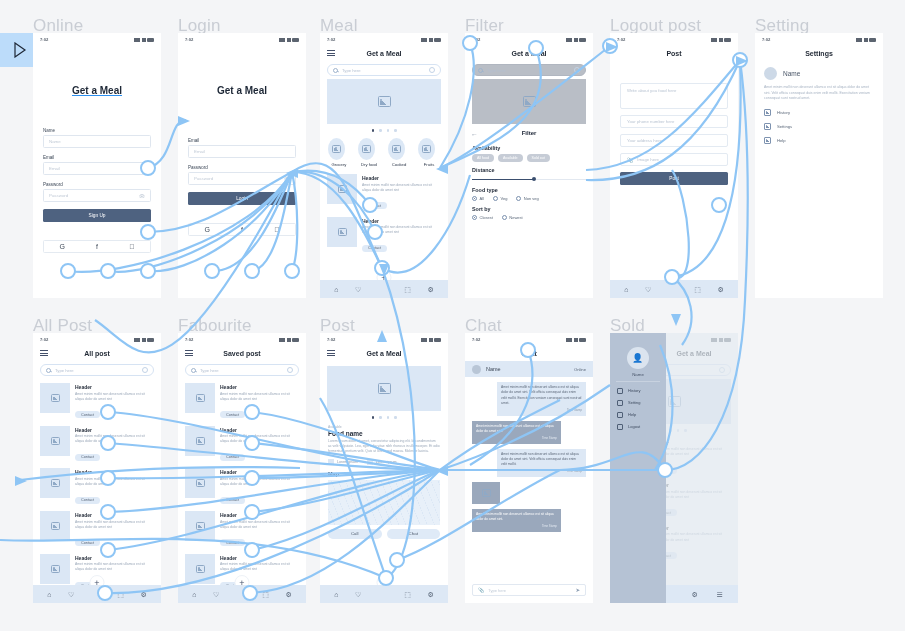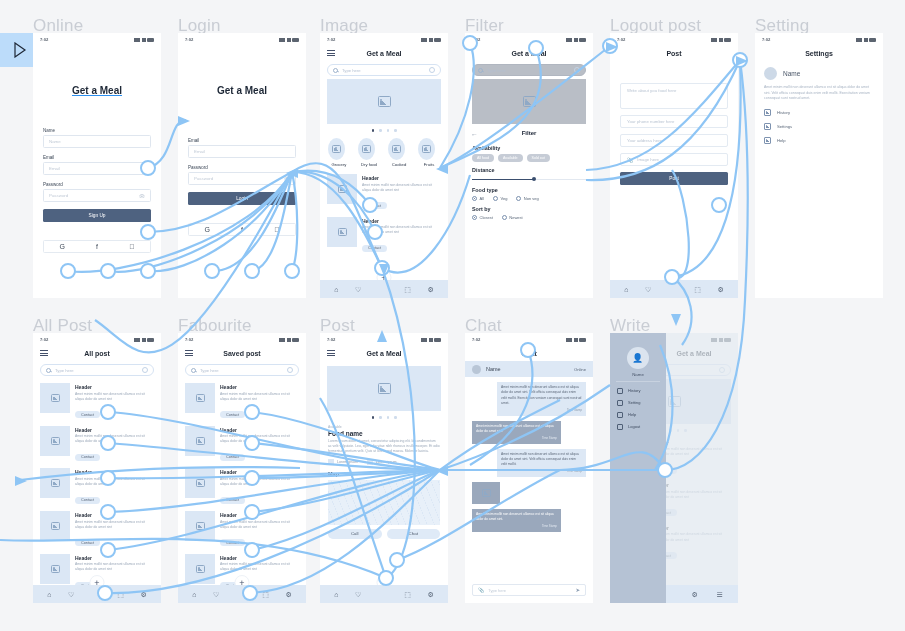--- a/index.html
+++ b/index.html
@@ -270,21 +270,21 @@
         </div>
     </div>
     <div class="primary-btn">Login</div>
     <div class="social">
       <span>G</span>
       <span>f</span>
       <span></span>
     </div>
   </div>
 
-  <div class="frame-title" style="left:320px;top:16px">Image</div>
+  <div class="frame-title" style="left:320px;top:16px">Meal</div>
   <div class="phone" style="left:320px;top:33px">
     <div class="statusbar">
       <span>7:02</span>
       <span class="sb-icons">
           <i class="bars"></i>
           <i class="wifi"></i>
           <i class="batt"></i>
         </span>
     </div>
     <div class="appbar">
@@ -712,21 +712,21 @@
         </div>
         <div class="bub out">Amet minim mollit non deserunt ullamco est sit aliqua dolor do amet sint.<span class="ts">Time Stamp</span></div>
       </div>
     <div class="chat-input">
       <span class="clip">📎</span>
       <span class="ph">Type here</span>
       <span class="send">➤</span>
     </div>
   </div>
 
-  <div class="frame-title" style="left:610px;top:316px">Write</div>
+  <div class="frame-title" style="left:610px;top:316px">Sold</div>
   <div class="phone tall" style="left:610px;top:333px">
     <div class="statusbar">
       <span></span>
       <span class="sb-icons">
           <i class="bars"></i>
           <i class="wifi"></i>
           <i class="batt"></i>
         </span>
     </div>
     <div class="appbar">

